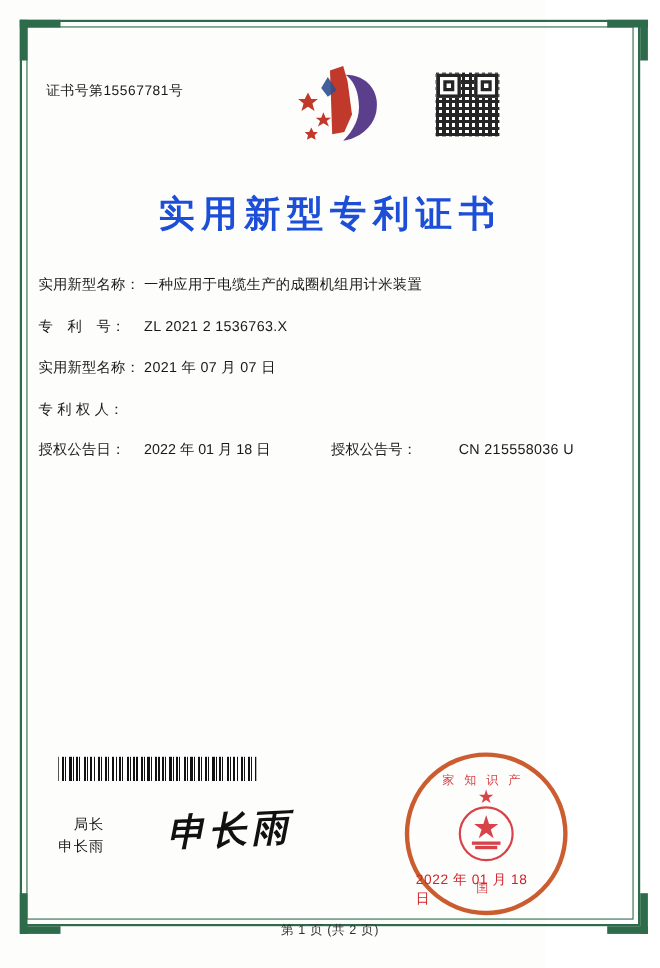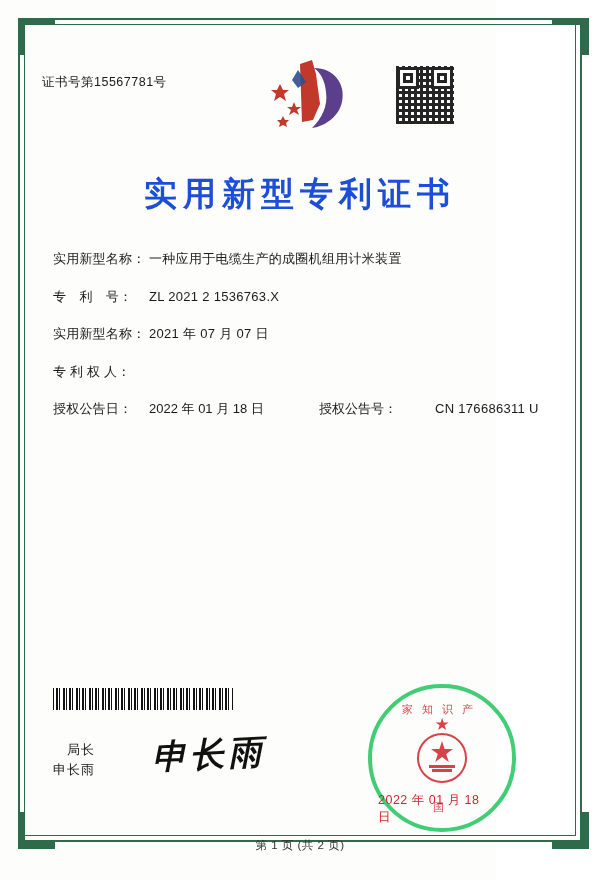--- a/index.html
+++ b/index.html
@@ -91,21 +91,21 @@
     text-align: center;
     font-family: "DejaVu Sans", sans-serif;
     font-size: 33px;
     font-weight: bold;
     letter-spacing: 6px;
     color: #1d4ed8;
   }
 
   .fields {
     position: absolute;
-    left: 53px; top: 250px;
+    left: 35px; top: 250px;
     width: 500px;
   }
   .field {
     display: flex;
     align-items: baseline;
     font-size: 13px;
     margin-bottom: 19.5px;
     color: #1a1a1a;
   }
   .field .lab {
@@ -169,21 +169,21 @@
     color: #111;
     letter-spacing: 4px;
     transform: rotate(-3deg);
   }
 
   
   .seal {
     position: absolute;
     left: 368px; top: 684px;
     width: 140px; height: 140px;
-    border: 4px solid #22c55e;
+    border: 4px solid #c2410c;
     border-radius: 50%;
     opacity: 0.85;
   }
   .seal-inner {
     position: absolute;
     left: 50%; top: 50%;
     transform: translate(-50%, -50%);
     width: 54px; height: 54px;
     color: #d2232a;
     font-size: 46px;
@@ -268,21 +268,21 @@
       <span class="lab">实用新型名称：</span>
       <span class="val">2021 年 07 月 07 日</span>
     </div>
     <div class="field">
       <span class="lab">专 利 权 人：</span>
     </div>
     <div class="field inline2">
       <span class="lab">授权公告日：</span>
       <span class="val1">2022 年 01 月 18 日</span>
       <span class="lab2">授权公告号：</span>
-      <span class="val">CN 176686311 U</span>
+      <span class="val">CN 215558036 U</span>
     </div>
   </div>
 
 
   <div class="barcode"></div>
 
   <div class="signature-block">
     <div>局长</div>
     <div>申长雨</div>
   </div>

